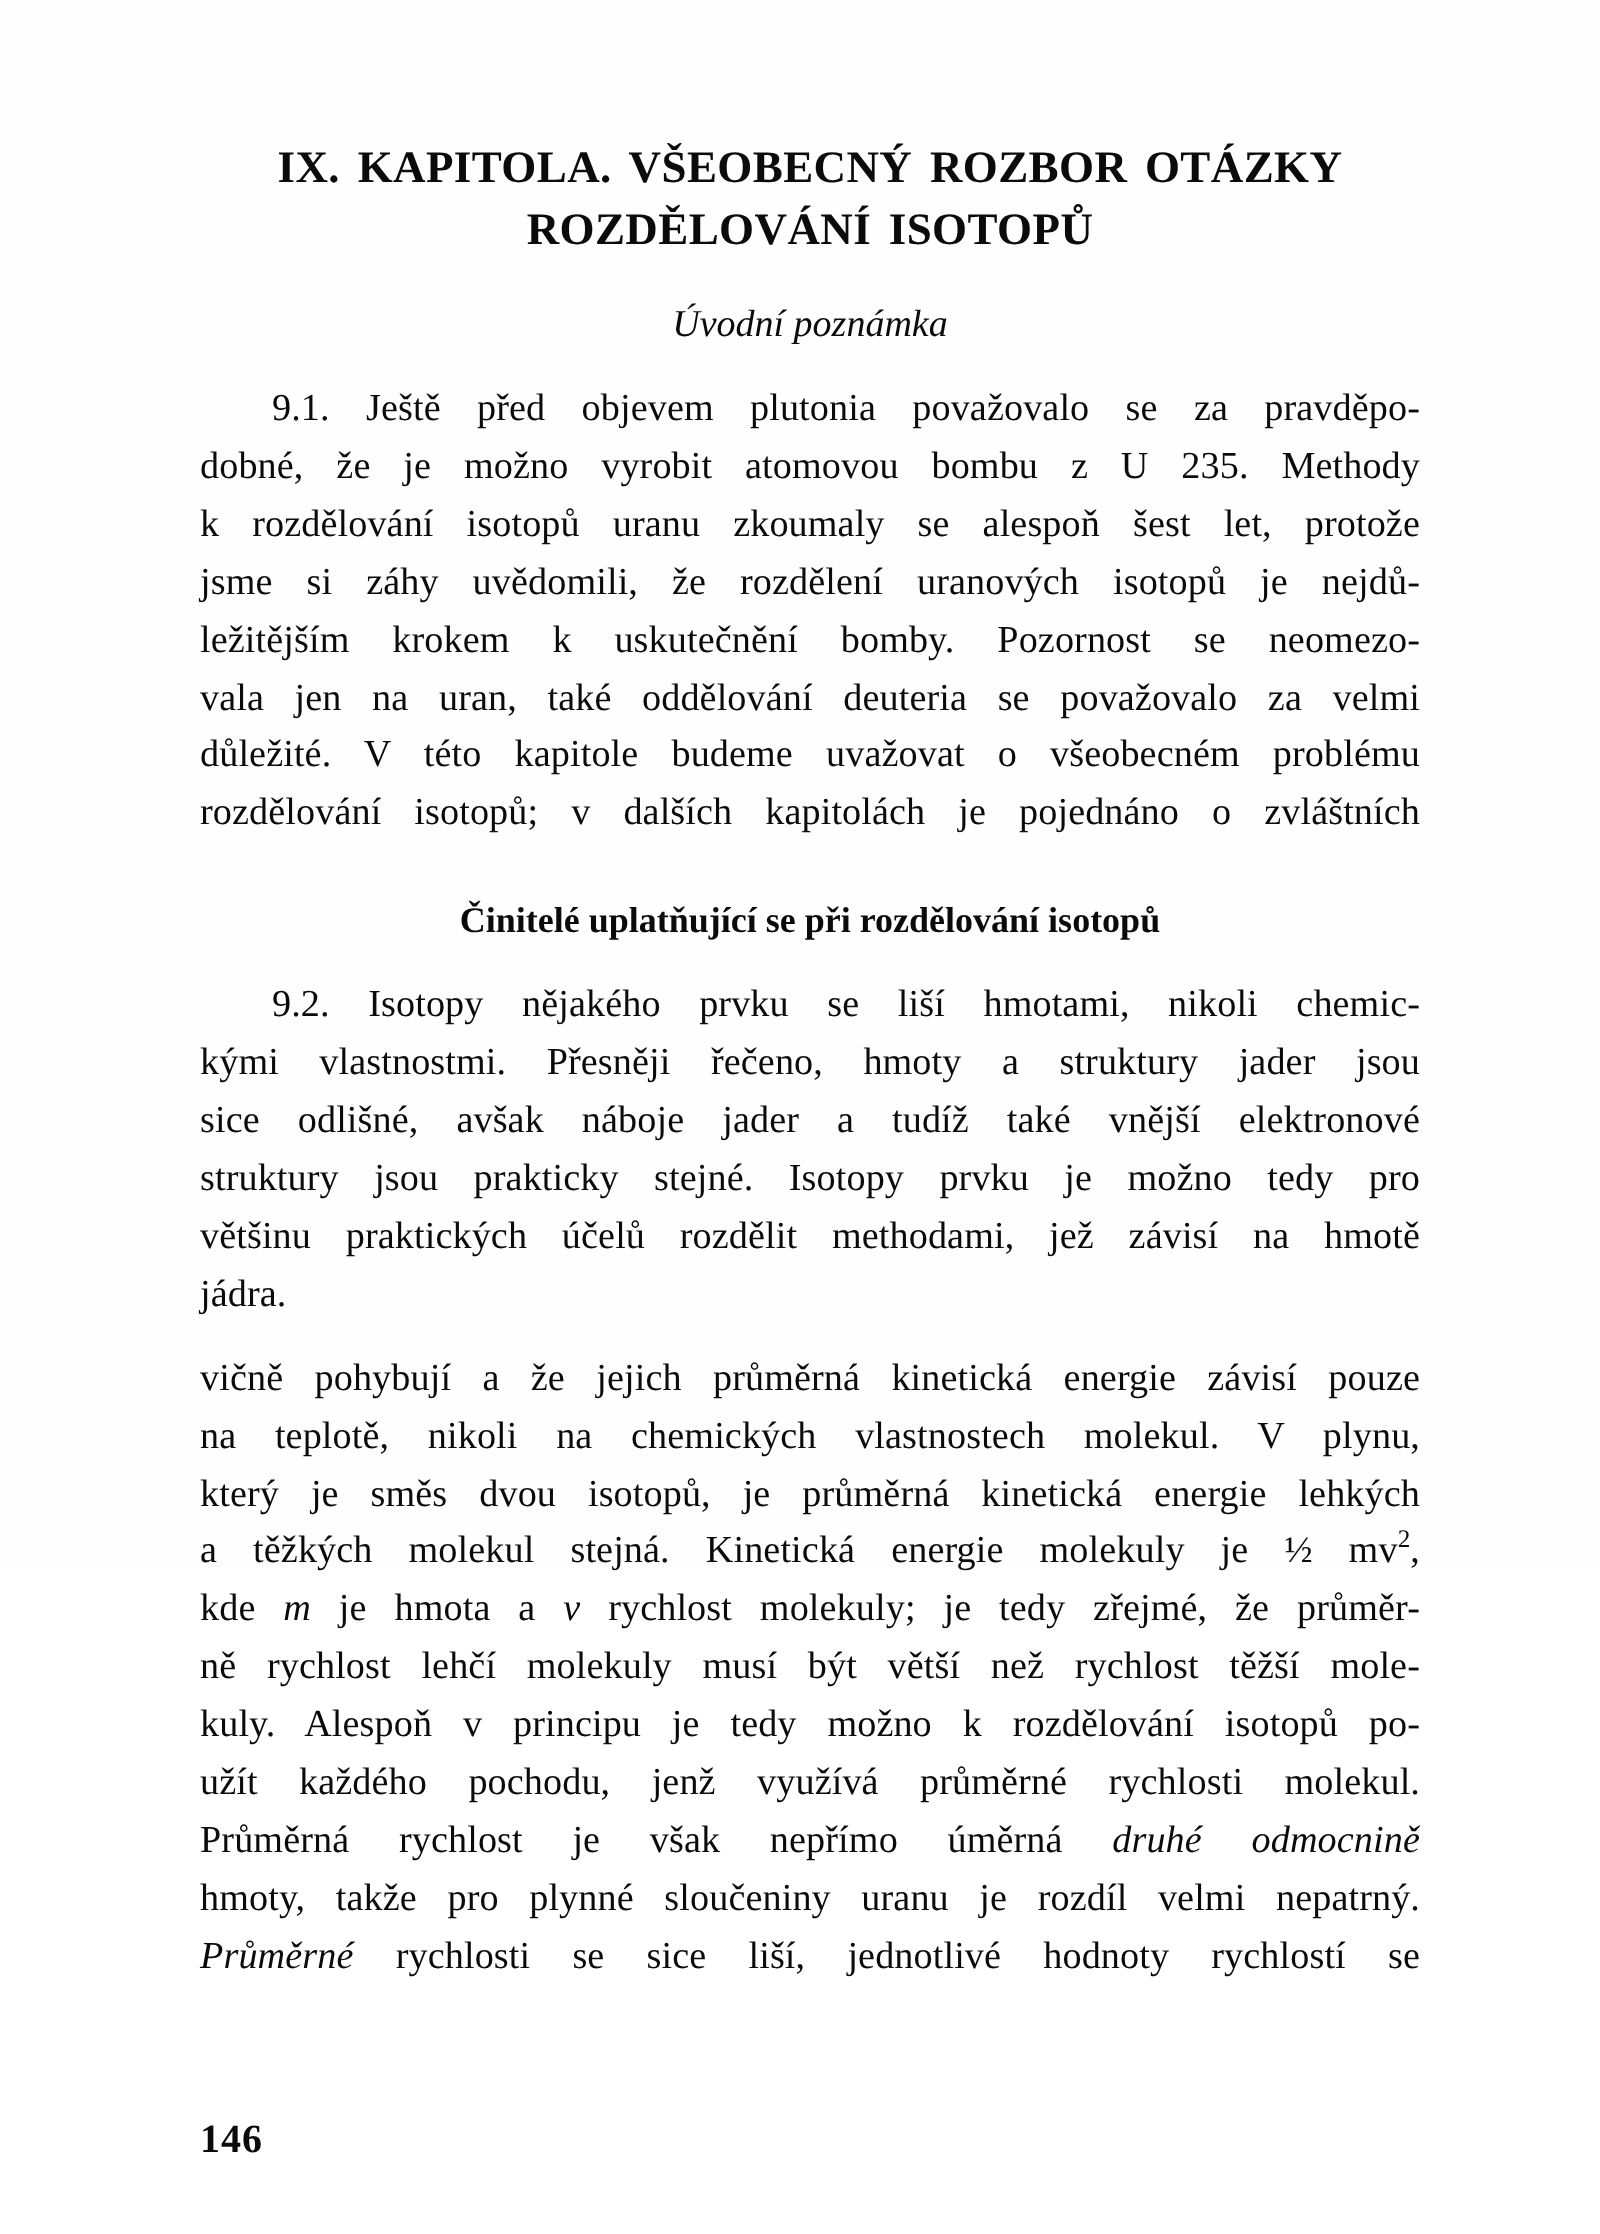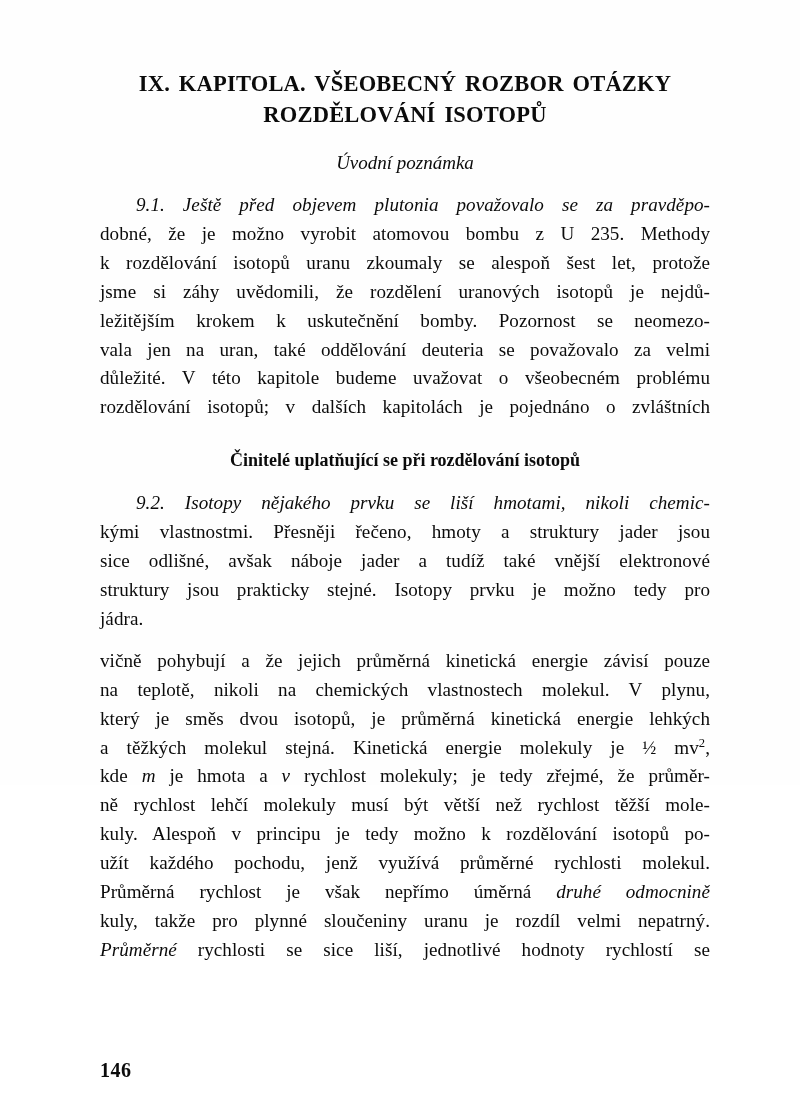--- a/index.html
+++ b/index.html
@@ -81,21 +81,20 @@
     text-align-last: justify;
     white-space: nowrap;
     letter-spacing: 0.05px;
   }
   .ln.last {
     text-align: left;
     text-align-last: left;
   }
   .ln.indent {
     text-indent: 36px;
-    font-style: italic;
   }
 
   .it { font-style: italic; }
   sup.sq {
     font-size: 0.66em;
     vertical-align: super;
     line-height: 0;
   }
   .frac {
     font-size: 0.98em;
@@ -136,33 +135,34 @@
       <span class="ln">rozdělování isotopů; v dalších kapitolách je pojednáno o zvláštních</span>
     </div>
 
     <h3 class="section-heading">Činitelé uplatňující se při rozdělování isotopů</h3>
 
     <div class="para tight">
       <span class="ln indent">9.2. Isotopy nějakého prvku se liší hmotami, nikoli chemic-</span>
       <span class="ln">kými vlastnostmi. Přesněji řečeno, hmoty a struktury jader jsou</span>
       <span class="ln">sice odlišné, avšak náboje jader a tudíž také vnější elektronové</span>
       <span class="ln">struktury jsou prakticky stejné. Isotopy prvku je možno tedy pro</span>
+      <span class="ln">většinu praktických účelů rozdělit methodami, jež závisí na hmotě</span>
       <span class="ln last">jádra.</span>
     </div>
 
     <div class="para tight">
       <span class="ln">vičně pohybují a že jejich průměrná kinetická energie závisí pouze</span>
       <span class="ln">na teplotě, nikoli na chemických vlastnostech molekul. V plynu,</span>
       <span class="ln">který je směs dvou isotopů, je průměrná kinetická energie lehkých</span>
       <span class="ln">a těžkých molekul stejná. Kinetická energie molekuly je <span class="frac">½</span> mv<sup class="sq">2</sup>,</span>
       <span class="ln">kde <span class="it">m</span> je hmota a <span class="it">v</span> rychlost molekuly; je tedy zřejmé, že průměr-</span>
       <span class="ln">ně rychlost lehčí molekuly musí být větší než rychlost těžší mole-</span>
       <span class="ln">kuly. Alespoň v principu je tedy možno k rozdělování isotopů po-</span>
       <span class="ln">užít každého pochodu, jenž využívá průměrné rychlosti molekul.</span>
       <span class="ln">Průměrná rychlost je však nepřímo úměrná <span class="it">druhé odmocnině</span></span>
-      <span class="ln">kuly, takže pro plynné sloučeniny uranu je rozdíl velmi nepatrný.</span>
+      <span class="ln">hmoty, takže pro plynné sloučeniny uranu je rozdíl velmi nepatrný.</span>
       <span class="ln"><span class="it">Průměrné</span> rychlosti se sice liší, jednotlivé hodnoty rychlostí se</span>
     </div>
 
   </div>
 
   <div class="page-number">146</div>
 </div>
 
 </body></html>

